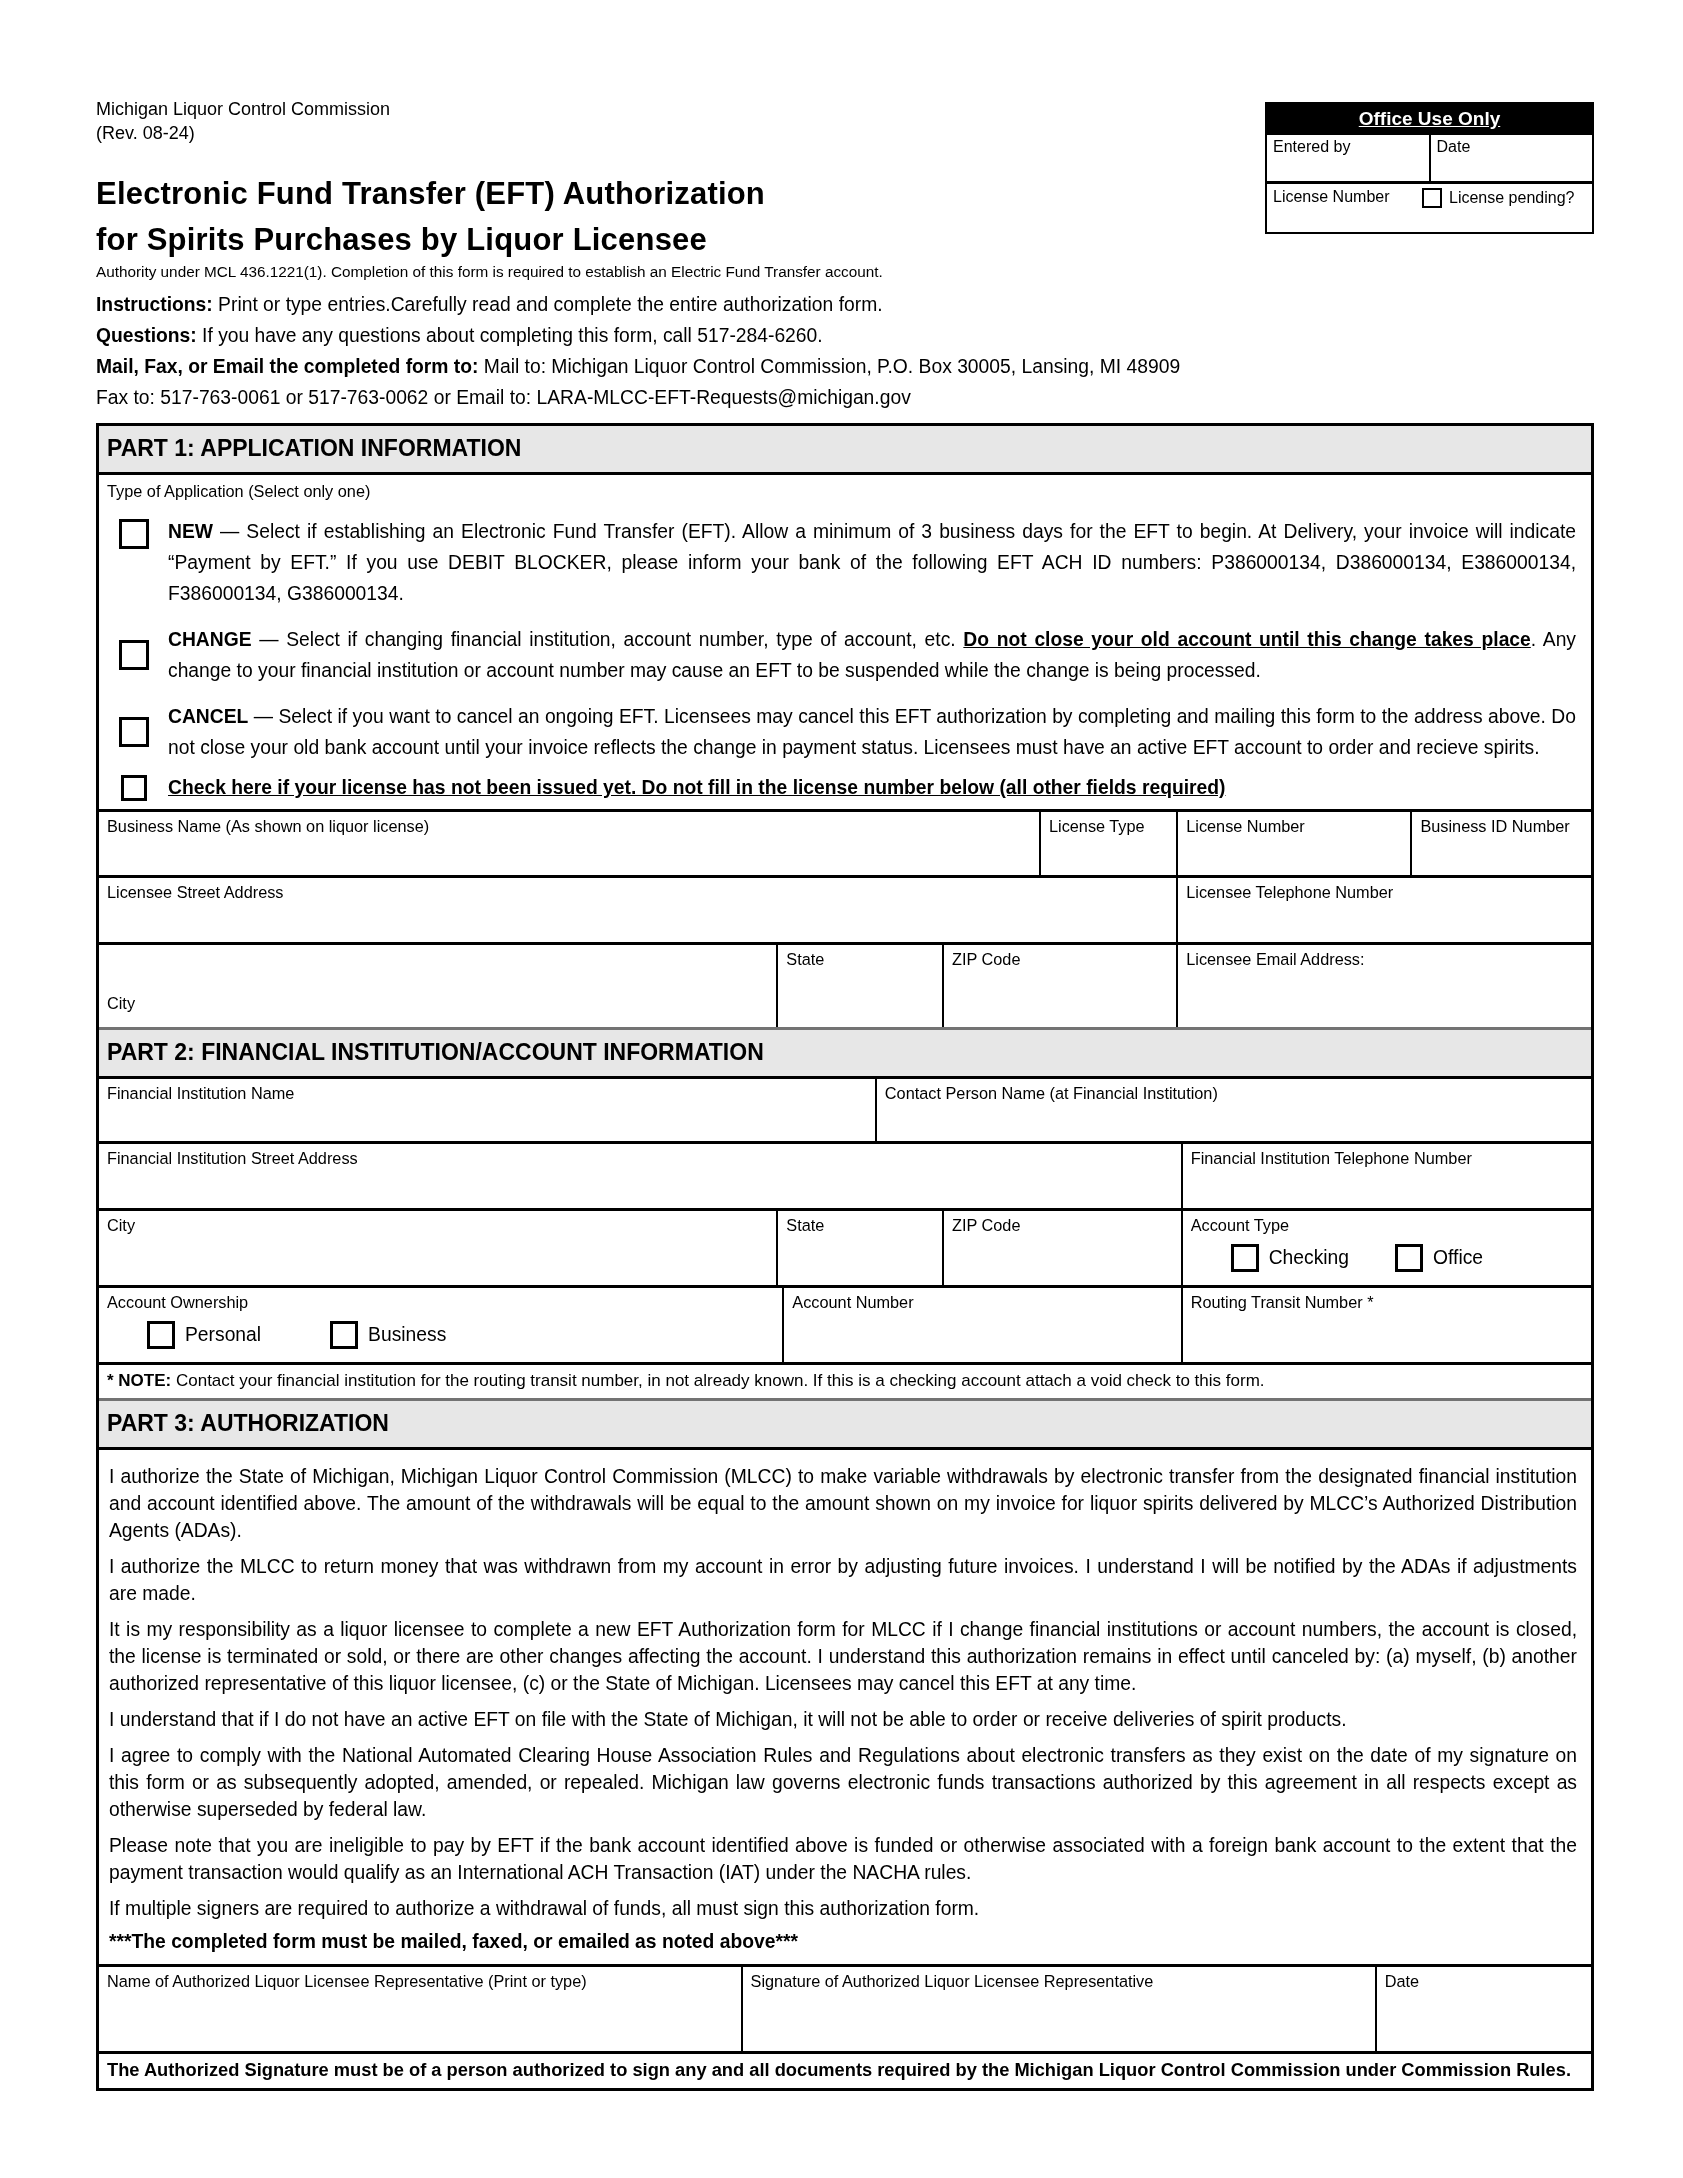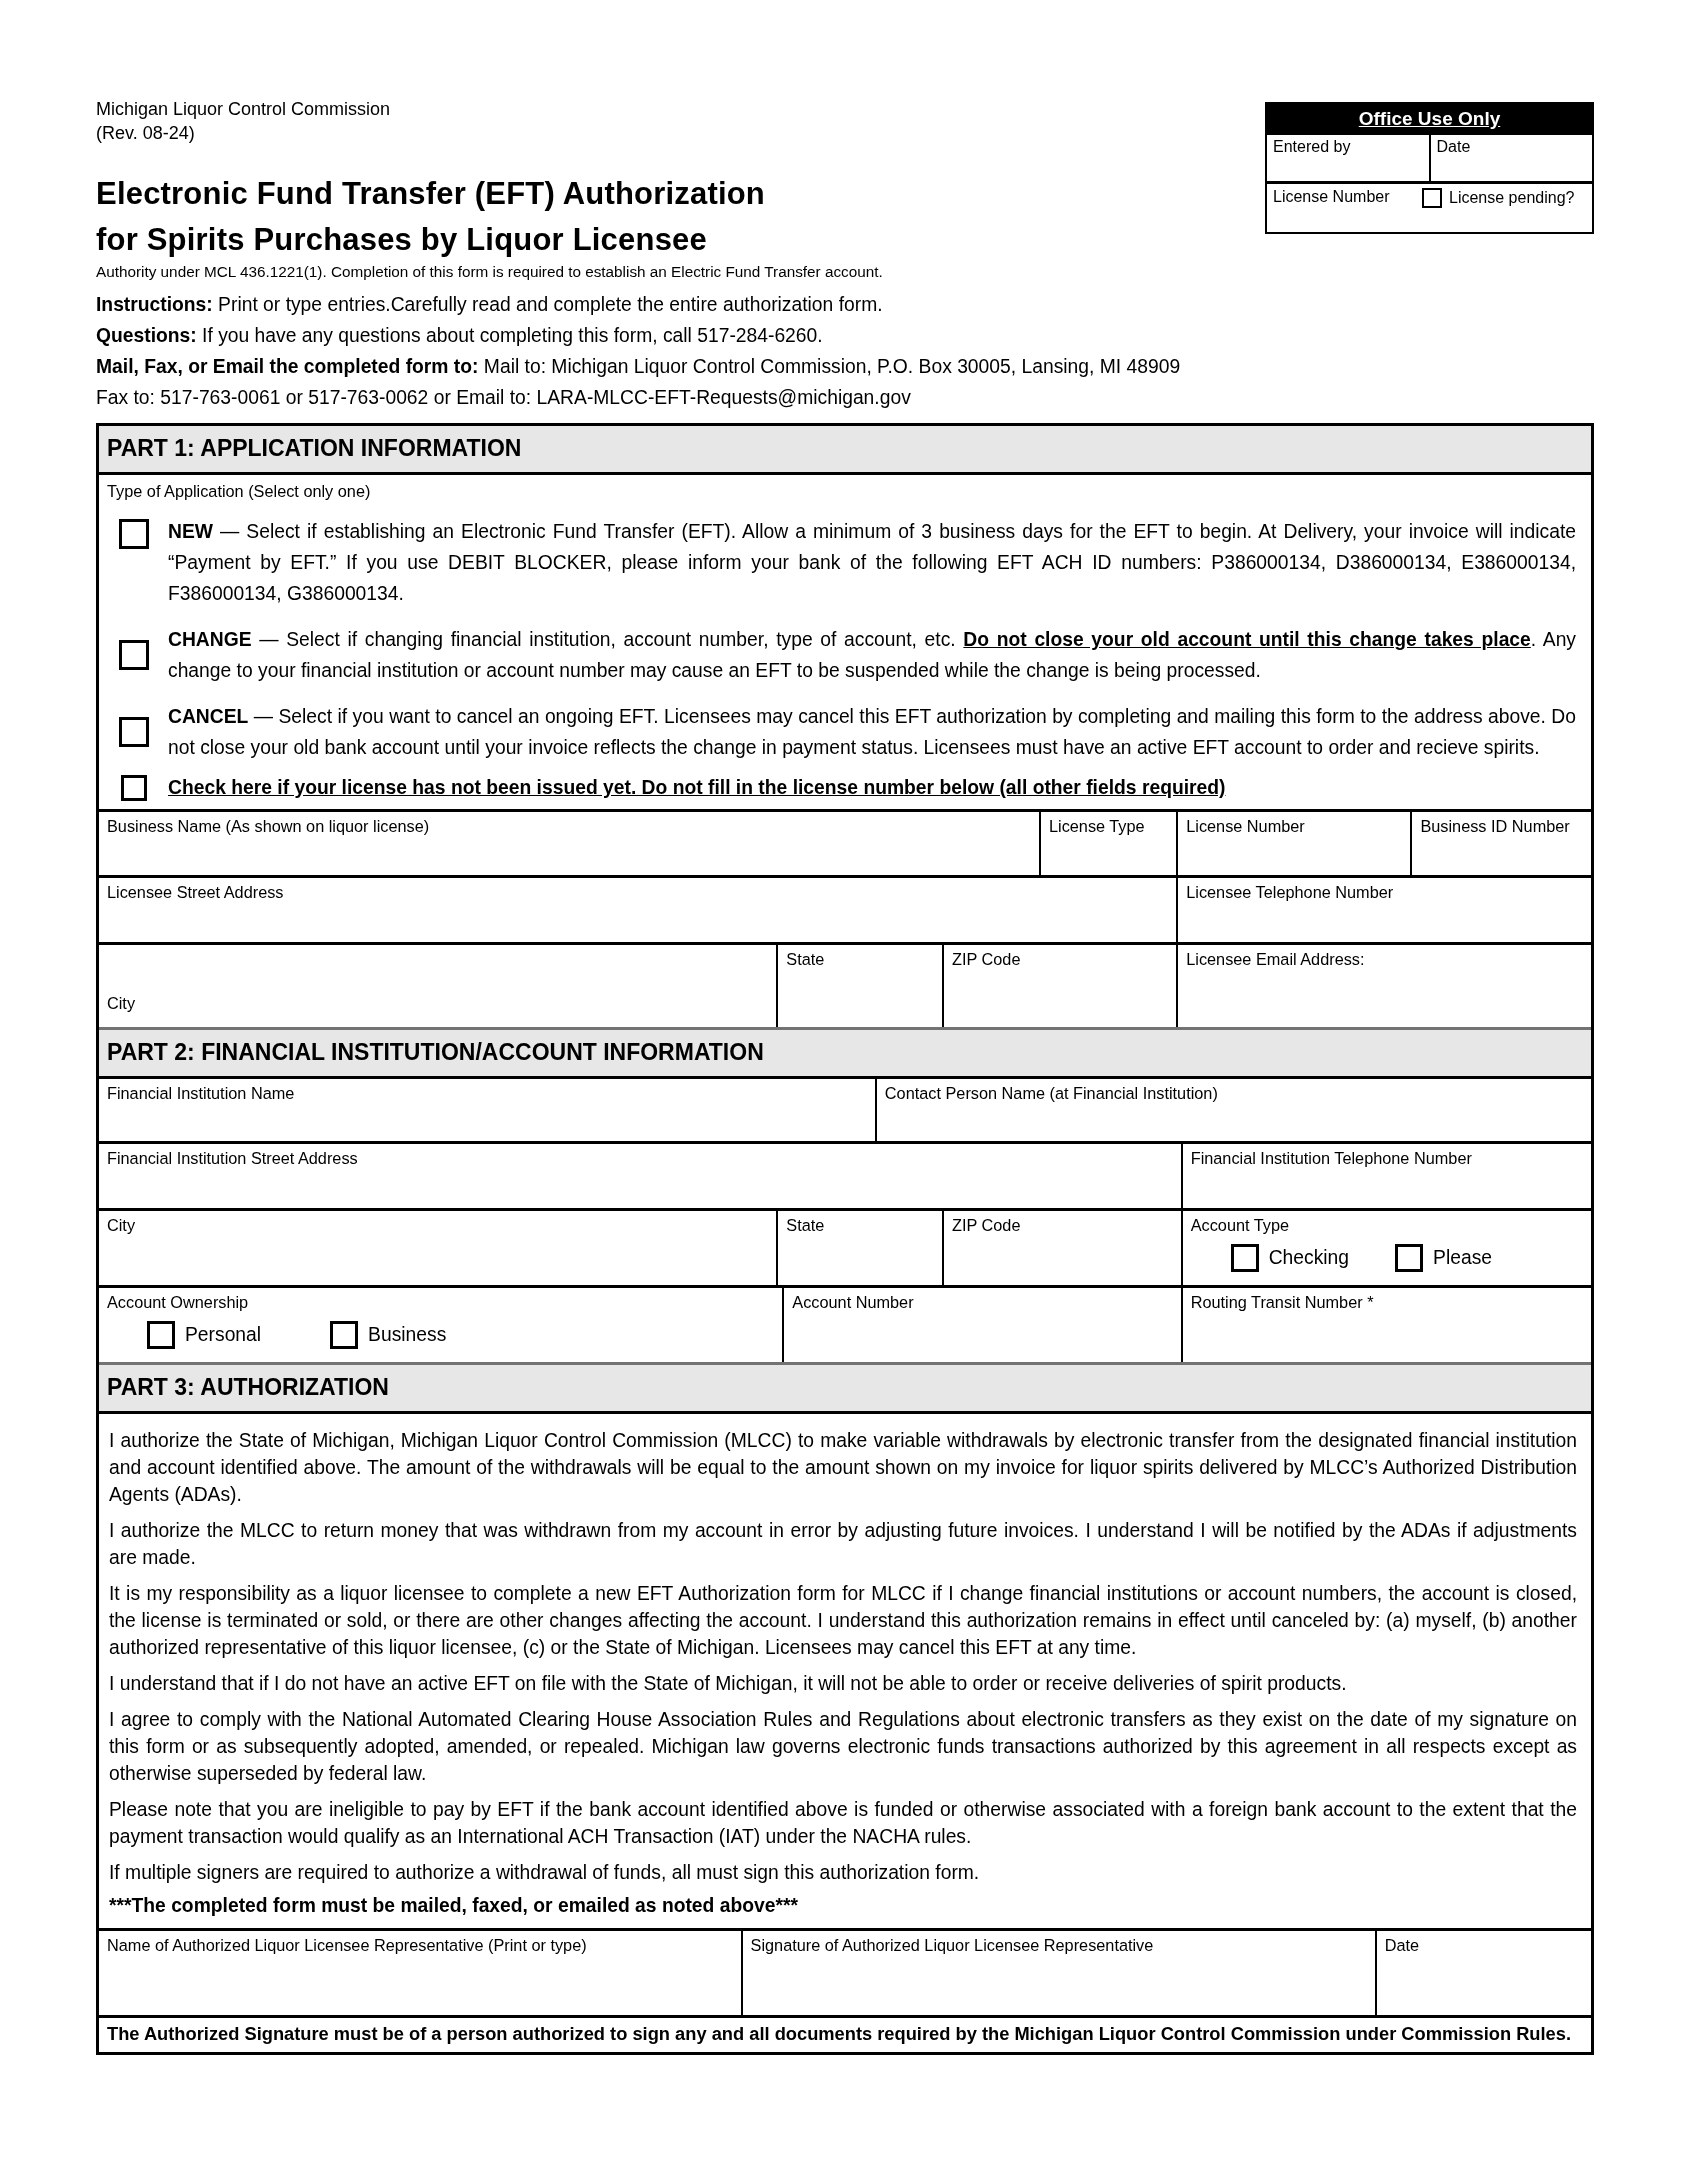--- a/index.html
+++ b/index.html
@@ -193,21 +193,21 @@
       <div class="cell w275 h75">
         <div>Account Type</div>
         <div class="cbline">
           <span class="cbgroup">
               <span class="cb cb28"></span>
               <span>Checking</span>
             </span>
           <span class="gap40"></span>
           <span class="cbgroup">
               <span class="cb cb28"></span>
-              <span>Please</span>
+              <span>Office</span>
             </span>
         </div>
       </div>
     </div>
     <div class="frow">
       <div class="cell w458 h75">
         <div>Account Ownership</div>
         <div class="cbline">
           <span class="cbgroup">
               <span class="cb cb28"></span>
@@ -217,20 +217,21 @@
           <span class="cbgroup">
               <span class="cb cb28"></span>
               <span>Business</span>
             </span>
         </div>
       </div>
       <div class="cell w267 h75"><span>Account Number</span></div>
       <div class="cell w275 h75"><span>Routing Transit Number *</span></div>
     </div>
 
+    <div class="note"><b>* NOTE:</b><span> Contact your financial institution for the routing transit number, in not already known. If this is a checking account attach a void check to this form.</span></div>
 
     <div class="phead mid">PART 3: AUTHORIZATION</div>
 
     <div class="p3">
       <p>I authorize the State of Michigan, Michigan Liquor Control Commission (MLCC) to make variable withdrawals by electronic transfer from the designated financial institution and account identified above. The amount of the withdrawals will be equal to the amount shown on my invoice for liquor spirits delivered by MLCC’s Authorized Distribution Agents (ADAs).</p>
       <p>I authorize the MLCC to return money that was withdrawn from my account in error by adjusting future invoices. I understand I will be notified by the ADAs if adjustments are made.</p>
       <p>It is my responsibility as a liquor licensee to complete a new EFT Authorization form for MLCC if I change financial institutions or account numbers, the account is closed, the license is terminated or sold, or there are other changes affecting the account. I understand this authorization remains in effect until canceled by: (a) myself, (b) another authorized representative of this liquor licensee, (c) or the State of Michigan. Licensees may cancel this EFT at any time.</p>
       <p>I understand that if I do not have an active EFT on file with the State of Michigan, it will not be able to order or receive deliveries of spirit products.</p>
       <p>I agree to comply with the National Automated Clearing House Association Rules and Regulations about electronic transfers as they exist on the date of my signature on this form or as subsequently adopted, amended, or repealed. Michigan law governs electronic funds transactions authorized by this agreement in all respects except as otherwise superseded by federal law.</p>
       <p>Please note that you are ineligible to pay by EFT if the bank account identified above is funded or otherwise associated with a foreign bank account to the extent that the payment transaction would qualify as an International ACH Transaction (IAT) under the NACHA rules.</p>

